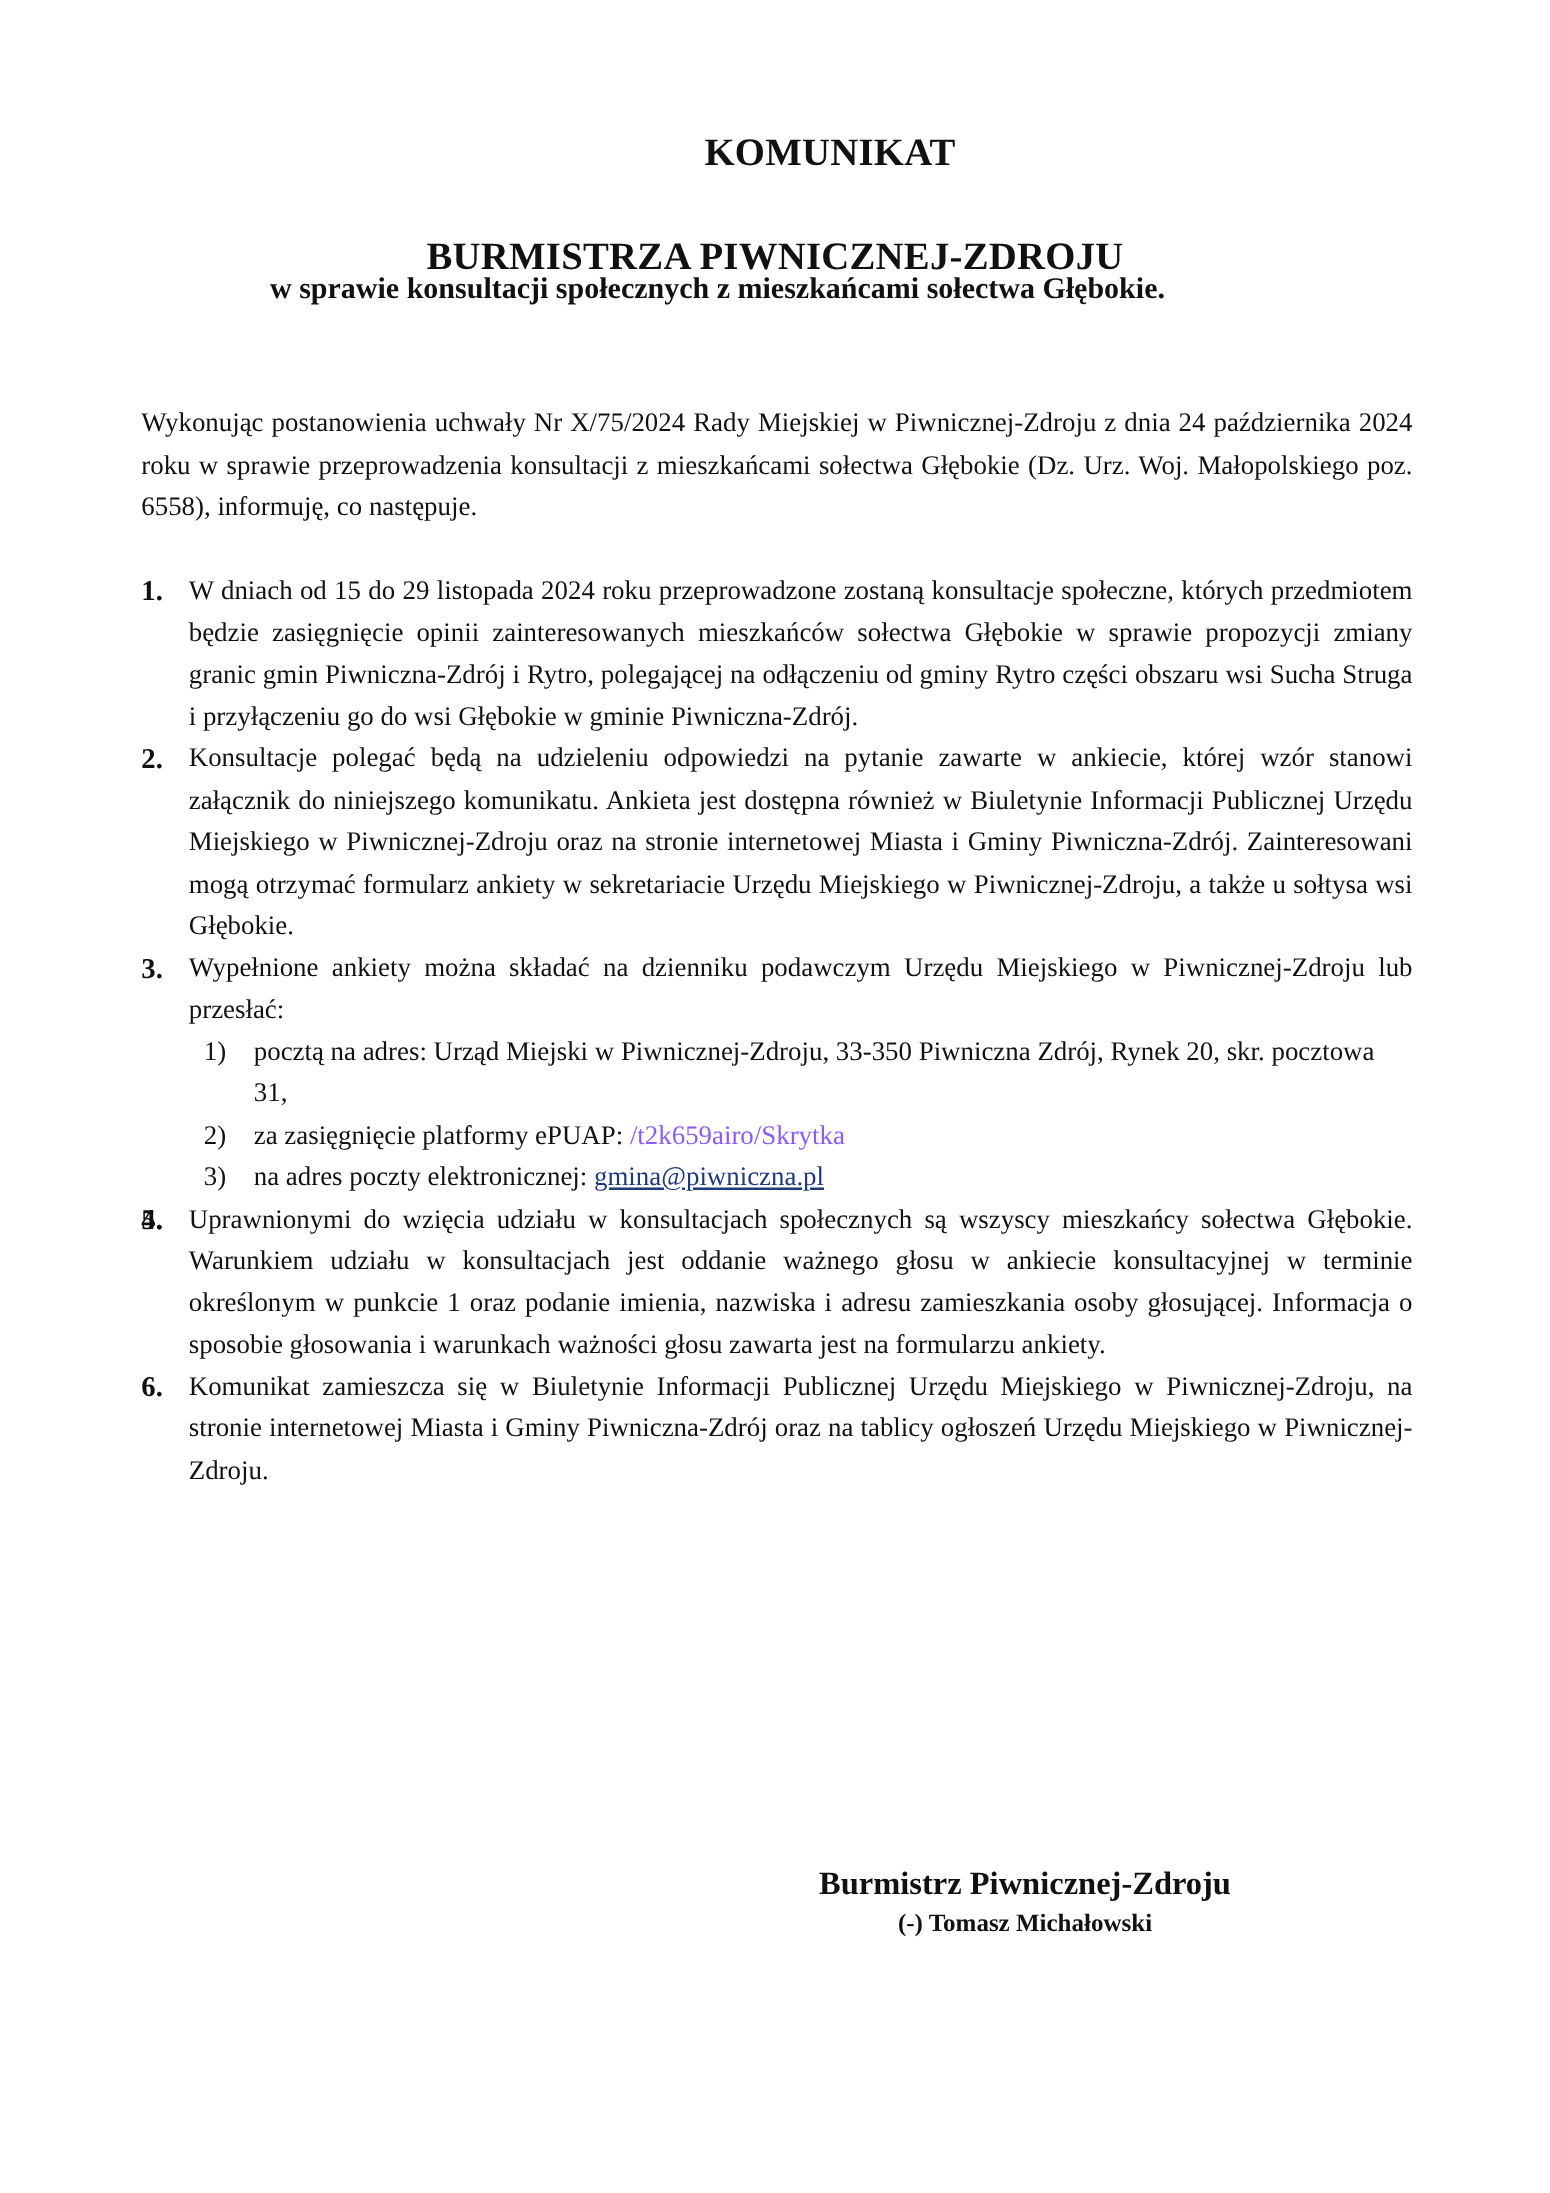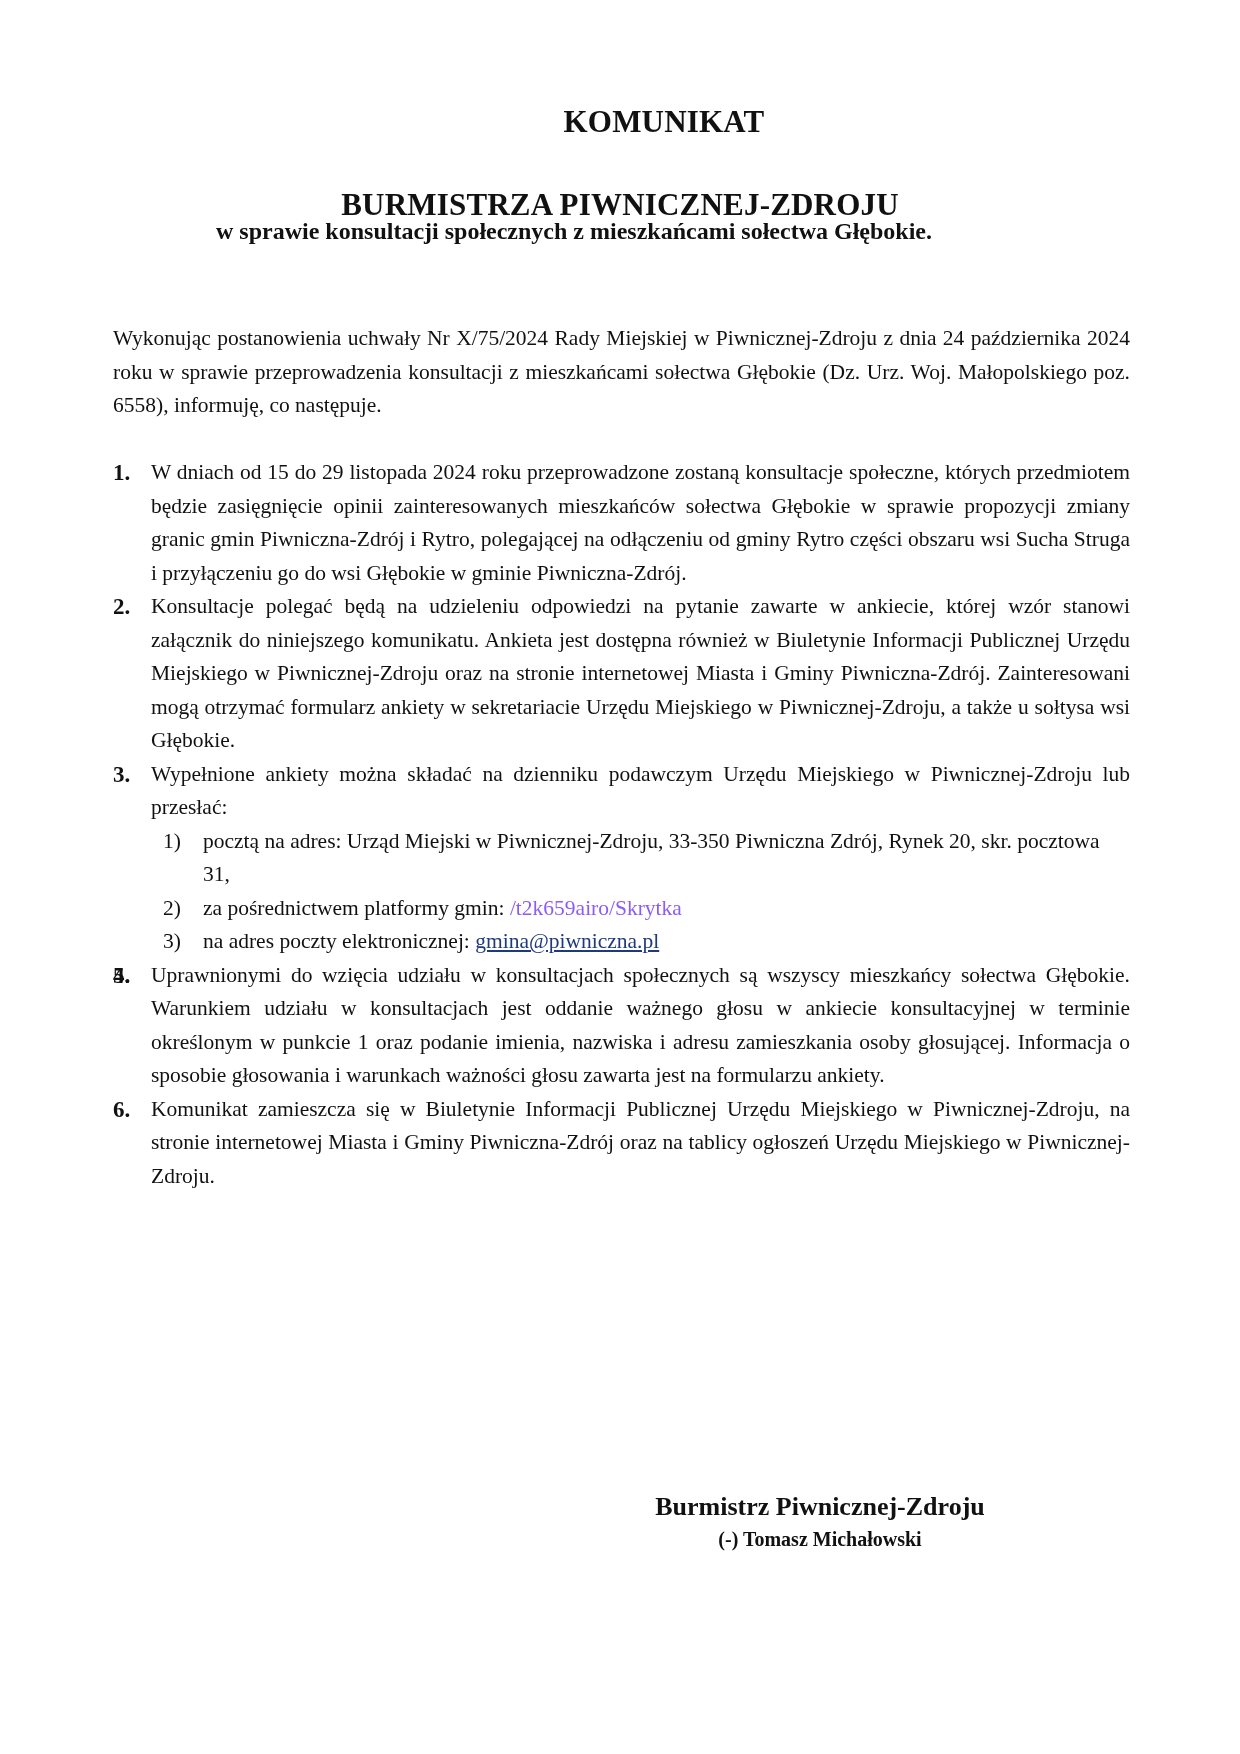--- a/index.html
+++ b/index.html
@@ -52,21 +52,21 @@
     <li class="item">
       <span class="item-num">3.</span>
       <span>Wypełnione ankiety można składać na dzienniku podawczym Urzędu Miejskiego w Piwnicznej-Zdroju lub przesłać:</span>
       <ol class="sublist">
         <li class="subitem">
           <span class="subitem-num">1)</span>
           <span>pocztą na adres: Urząd Miejski w Piwnicznej-Zdroju, 33-350 Piwniczna Zdrój, Rynek 20, skr. pocztowa 31,</span>
         </li>
         <li class="subitem">
           <span class="subitem-num">2)</span>
-          <span>za pośrednictwem platformy gmin: </span><a class="link-blue">/t2k659airo/Skrytka</a>
+          <span>za zasięgnięcie platformy ePUAP: </span><a class="link-blue">/t2k659airo/Skrytka</a>
         </li>
         <li class="subitem">
           <span class="subitem-num">3)</span>
           <span>na adres poczty elektronicznej: </span><a class="link-underline">gmina@piwniczna.pl</a>
         </li>
       </ol>
     </li>
     <li class="item">
       <span class="item-num">4.</span>
     </li>

